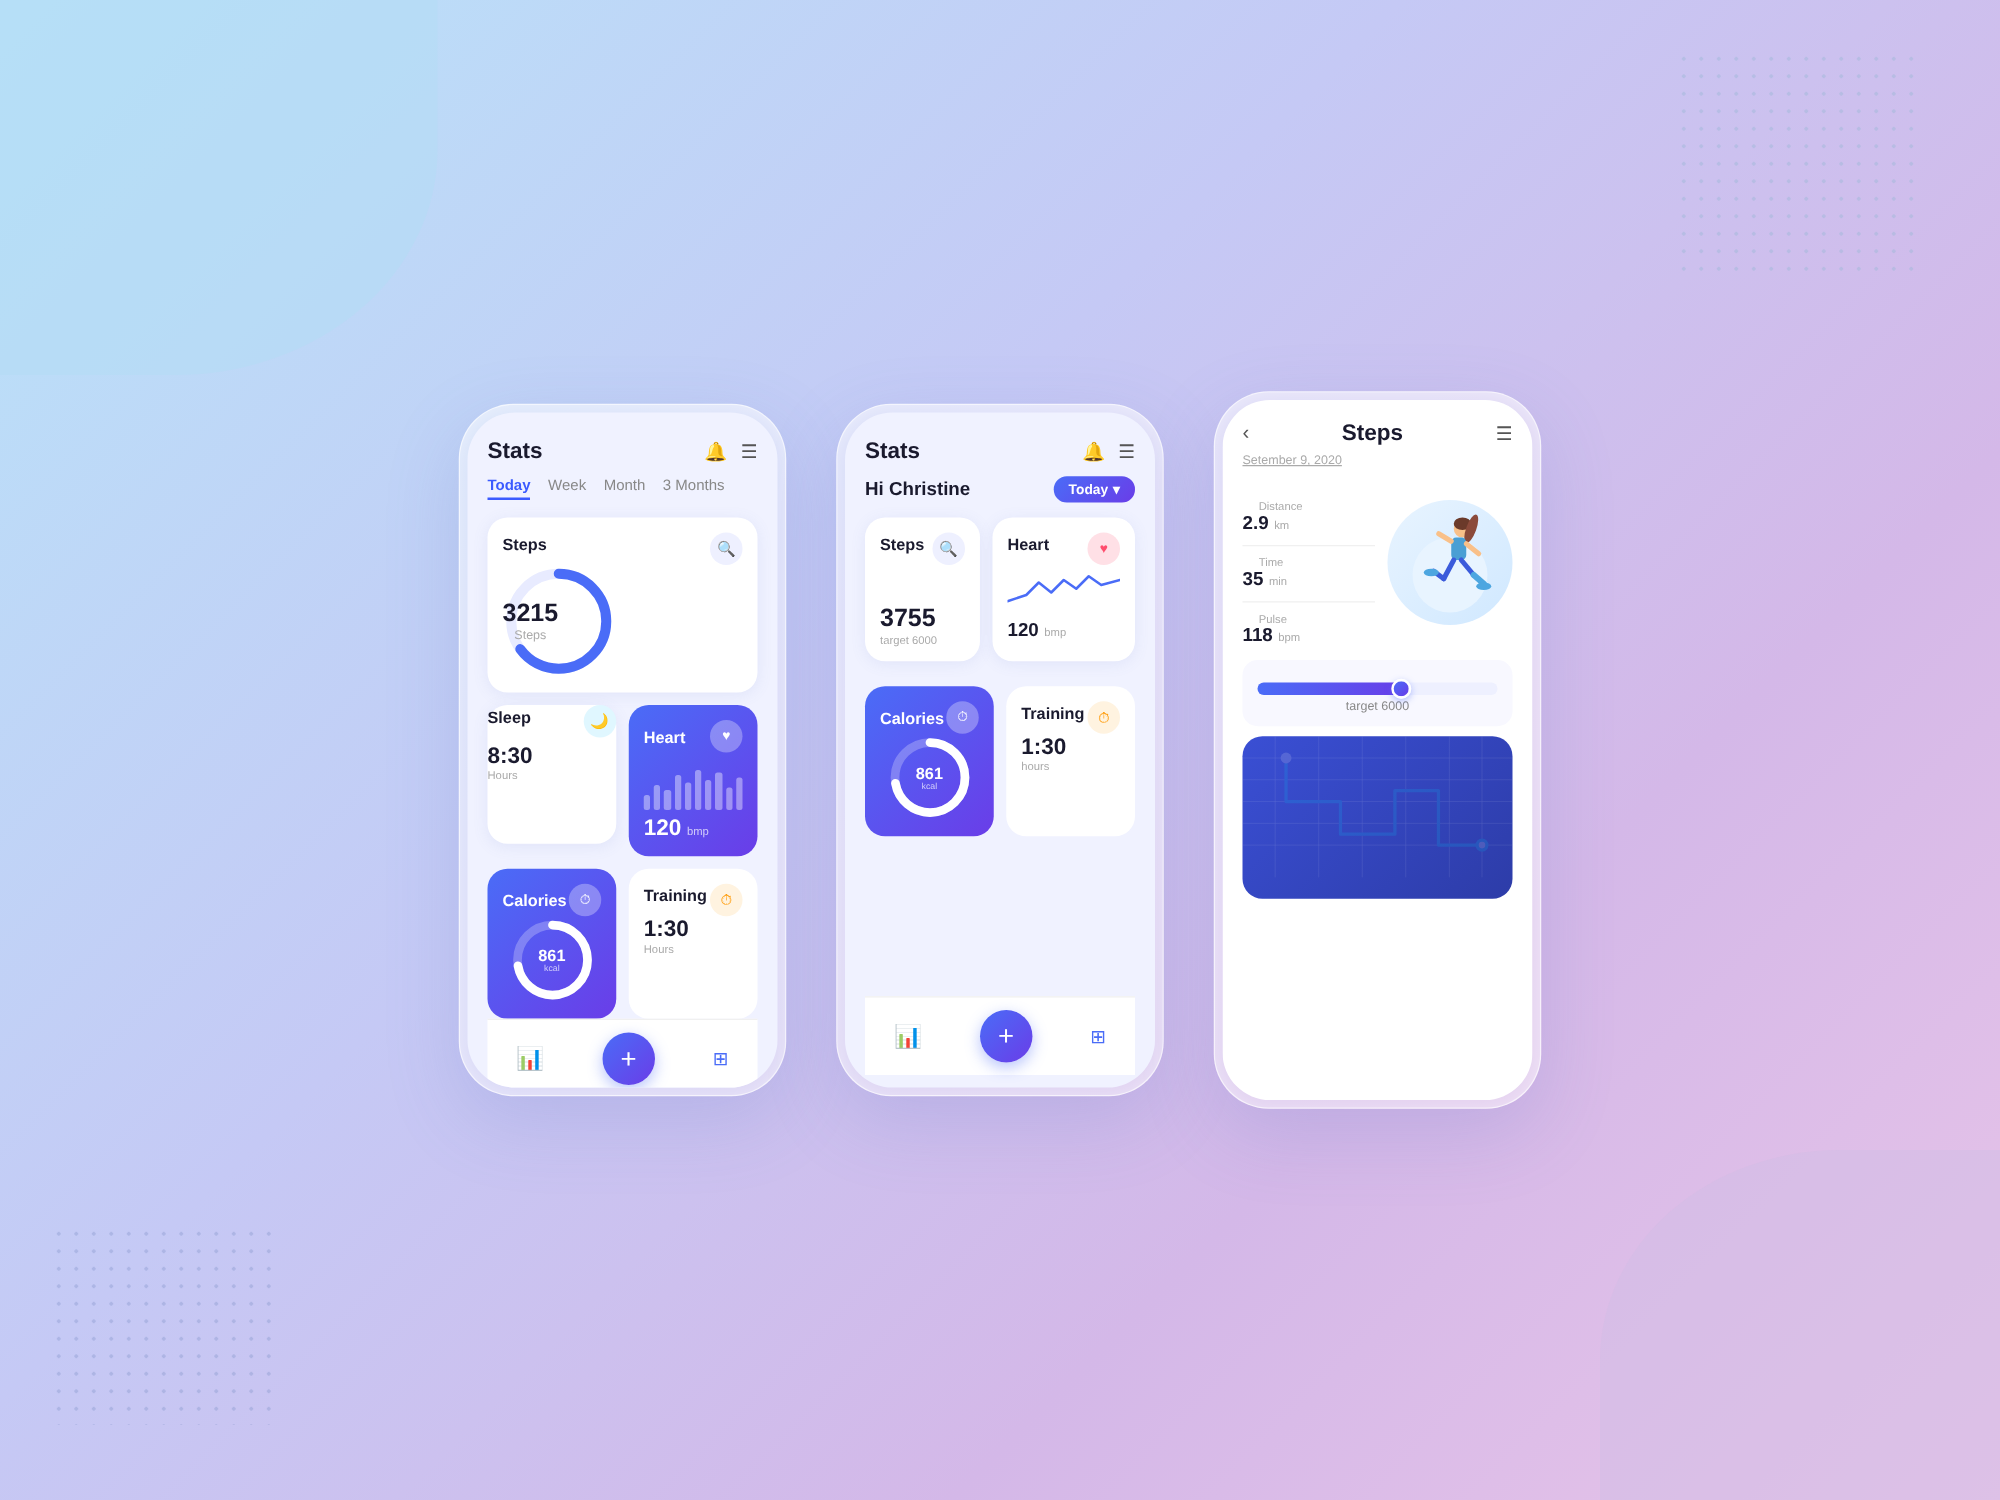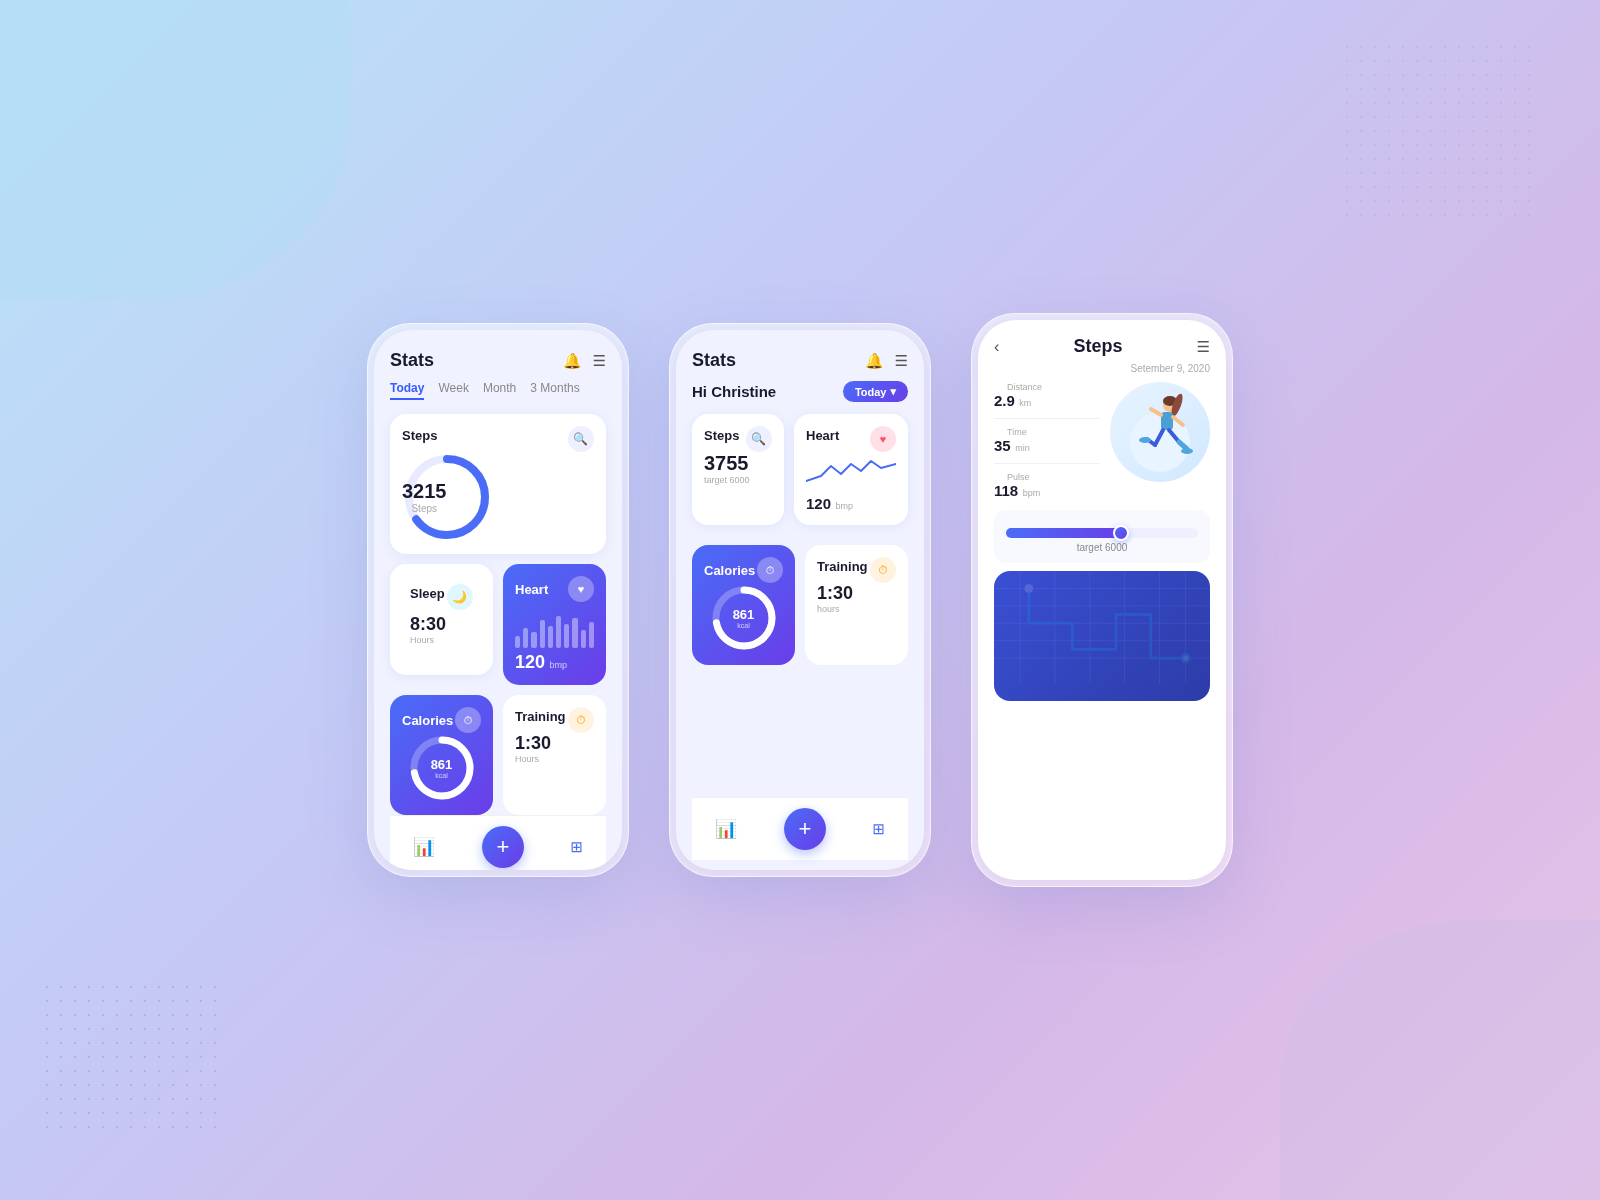--- a/index.html
+++ b/index.html
@@ -170,21 +170,21 @@
     
     .grid-2col {
       display: grid;
       grid-template-columns: 1fr 1fr;
       gap: 10px;
       flex: 1;
     }
     .card-sleep {
       background: white;
       border-radius: 16px;
-      padding: 20px;
+      padding: 0;
     }
     .card-heart {
       background: linear-gradient(135deg, #4a6cf7 0%, #6a3de8 100%);
       border-radius: 16px;
       padding: 12px;
     }
     .card-calories-small {
       background: linear-gradient(135deg, #4a6cf7 0%, #6a3de8 100%);
       border-radius: 16px;
       padding: 12px;
@@ -274,20 +274,21 @@
     .p2-grid {
       display: grid;
       grid-template-columns: 1fr 1fr;
       gap: 10px;
       margin-bottom: 10px;
     }
     .steps-val {
       font-size: 20px;
       font-weight: 700;
       color: #1a1a2e;
+      margin-top: 32px;
     }
     .target-text {
       font-size: 9px;
       color: #aaa;
     }
 
     
     .heart-wave {
       margin-top: 4px;
     }
@@ -321,21 +322,21 @@
 
     
     .phone3-header {
       display: flex;
       align-items: center;
       justify-content: space-between;
       margin-bottom: 6px;
     }
     .back-btn { color: #555; font-size: 16px; }
     .steps-big { font-size: 36px; font-weight: 800; color: #4a6cf7; text-align: center; }
-    .date-sub { font-size: 10px; color: #aaa; text-align: right; margin-bottom: 8px; }
+    .date-sub { font-size: 10px; color: #aaa; text-align: left; margin-bottom: 26px; text-decoration: underline; }
 
     .runner-area {
       display: flex;
       gap: 10px;
       margin-bottom: 10px;
     }
     .stats-list { flex: 1; display: flex; flex-direction: column; gap: 6px; }
     .stat-row { }
     .stat-label3 { font-size: 9px; color: #aaa; padding-left: 13px; }
     .stat-val3 { font-size: 15px; font-weight: 700; color: #1a1a2e; }

